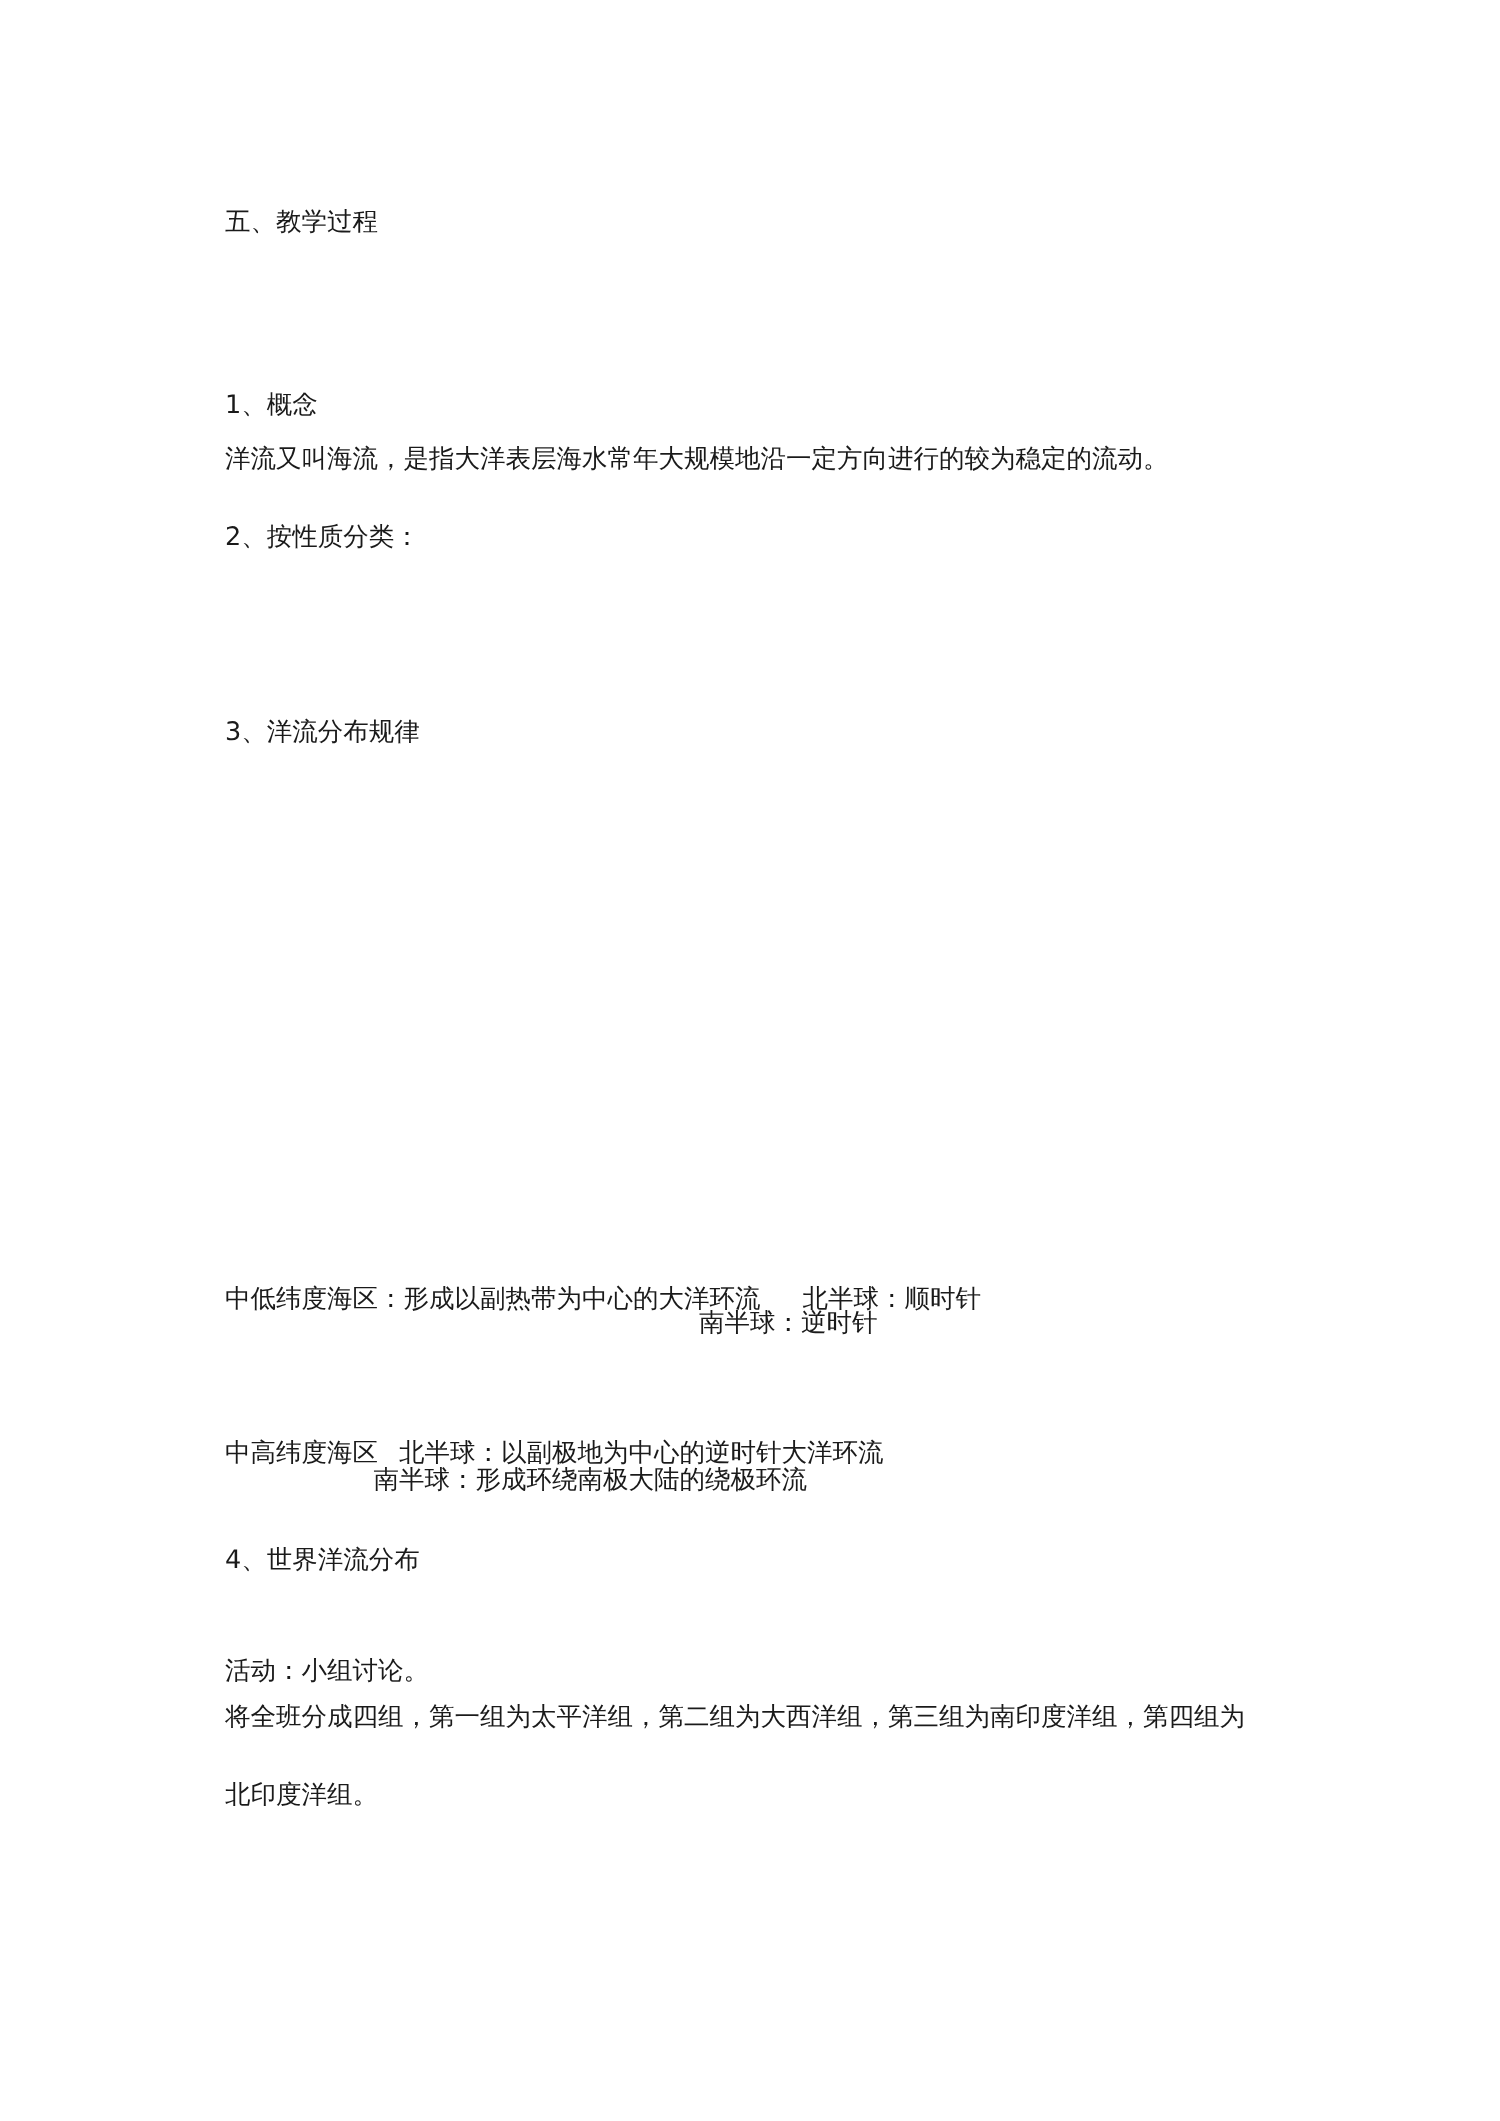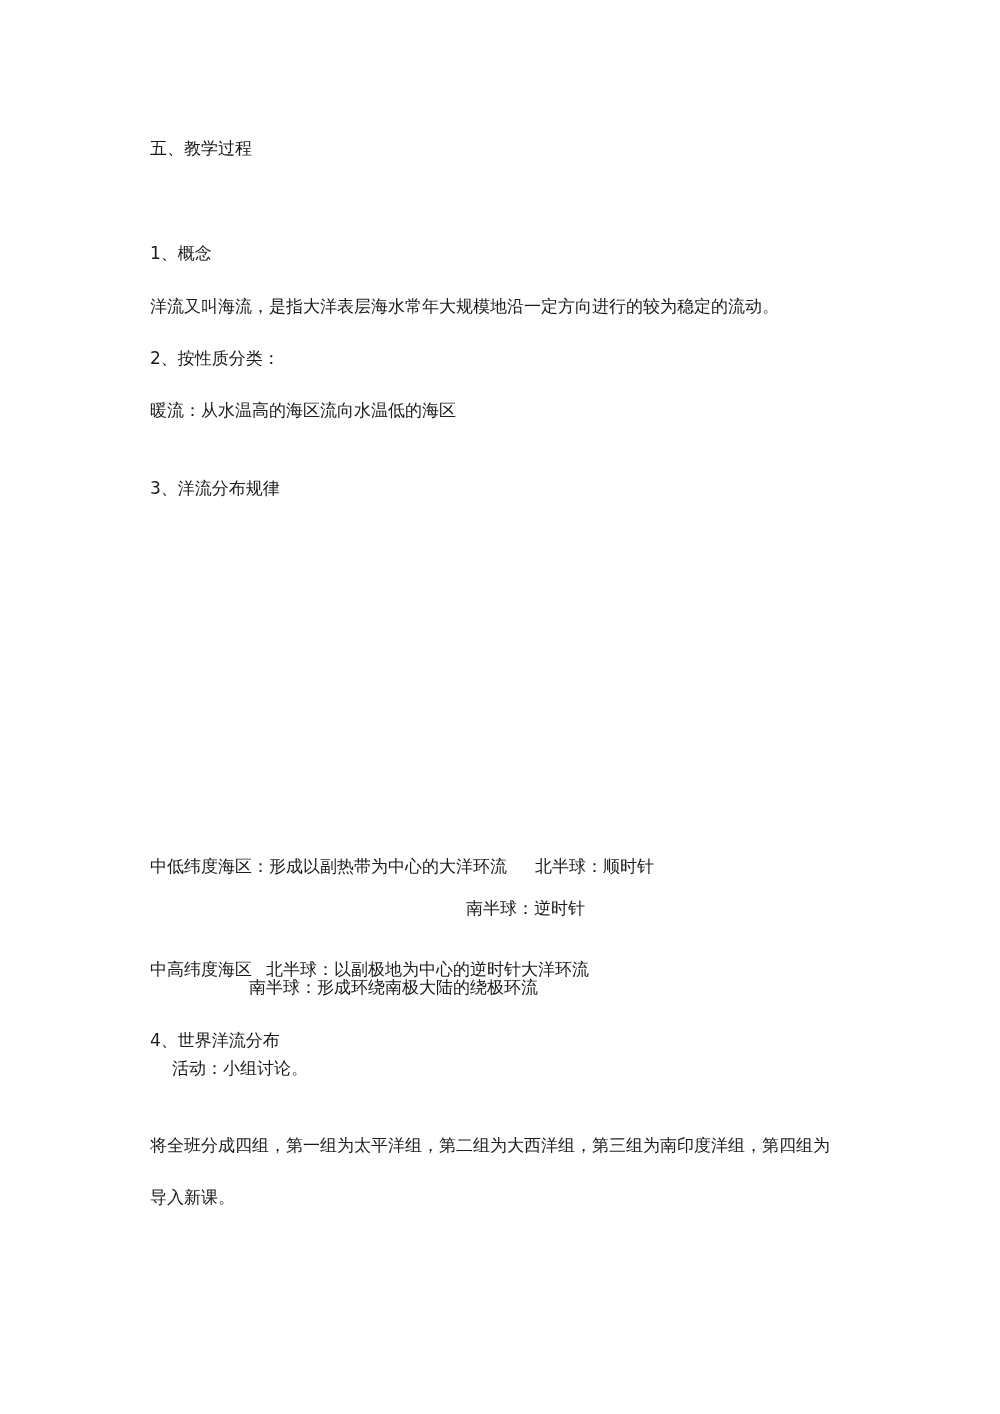--- a/index.html
+++ b/index.html
@@ -34,46 +34,45 @@
     .inline-gap-sm { display: inline-block; width: 14px; }
   </style>
 </head>
 <body>
 
 <div class="page">
 
   <div class="line" style="top:136px;">五、教学过程</div>
 
 
-  <div class="line" style="top:241px;">1、概念</div>
+  <div class="line" style="top:258px;">1、概念</div>
 
   <div class="line" style="top:294px;">洋流又叫海流，是指大洋表层海水常年大规模地沿一定方向进行的较为稳定的流动。</div>
 
   <div class="line" style="top:346px;">2、按性质分类：</div>
 
-  <div class="line" style="top:398px;">暖流：从水温高的海区流向水温低的海区</div>
 
 
   <div class="line" style="top:476px;">3、洋流分布规律</div>
 
   <div style="position:absolute; left:150px; top:540px; width:700px; height:270px;"></div>
 
   <div class="line" style="top:854px;">
     <span>中低纬度海区：形成以副热带为中心的大洋环流</span><span class="inline-gap"></span><span>北半球：顺时针</span>
   </div>
 
-  <div class="line" style="top:896px; left:466px;">南半球：逆时针</div>
+  <div class="line" style="top:870px; left:466px;">南半球：逆时针</div>
 
   <div class="line" style="top:923px;margin-top:34px;">
     <span>中高纬度海区</span><span class="inline-gap-sm"></span><span>北半球：以副极地为中心的逆时针大洋环流</span>
   </div>
 
   <div class="line" style="top:975px; left:249px;text-align:center;">南半球：形成环绕南极大陆的绕极环流</div>
 
   <div class="line" style="top:1028px;">4、世界洋流分布</div>
 
-  <div class="line" style="top:1056px;margin-left:22px;">活动：小组讨论。</div>
+  <div class="line" style="top:1102px;">活动：小组讨论。</div>
 
   <div class="line" style="top:1133px;">将全班分成四组，第一组为太平洋组，第二组为大西洋组，第三组为南印度洋组，第四组为</div>
 
-  <div class="line" style="top:1185px;">导入新课。</div>
+  <div class="line" style="top:1185px;">北印度洋组。</div>
 
 </div>
 
 </body></html>

